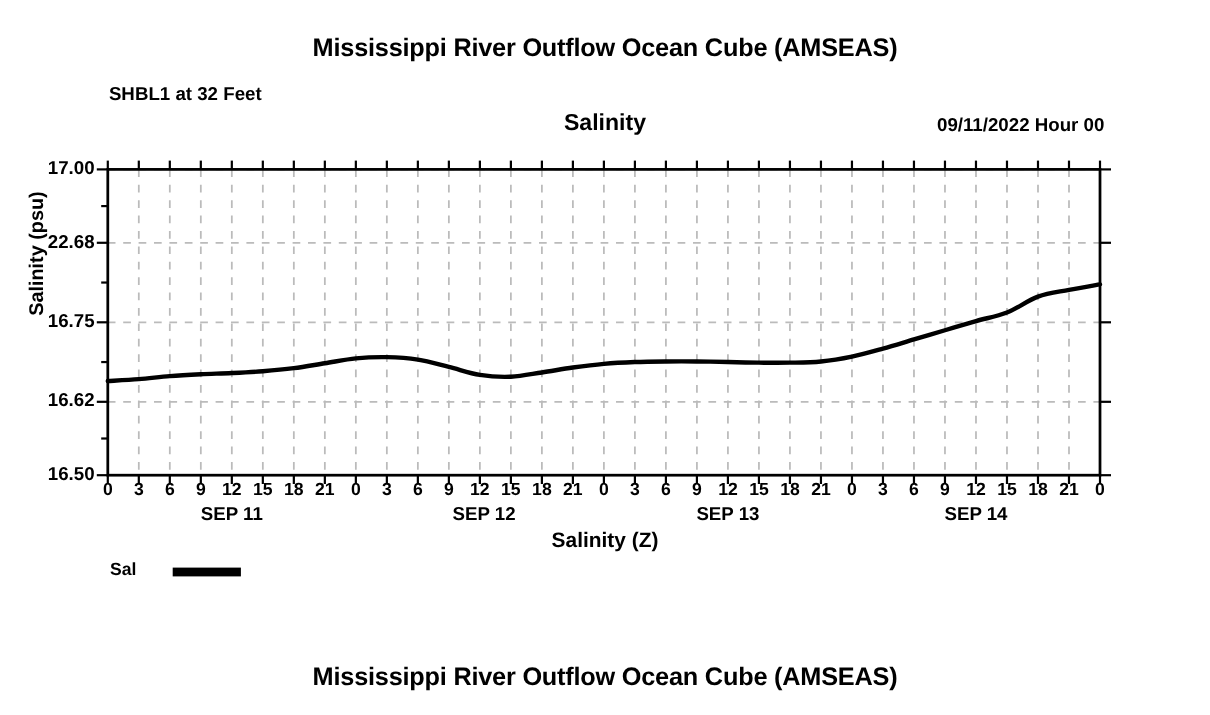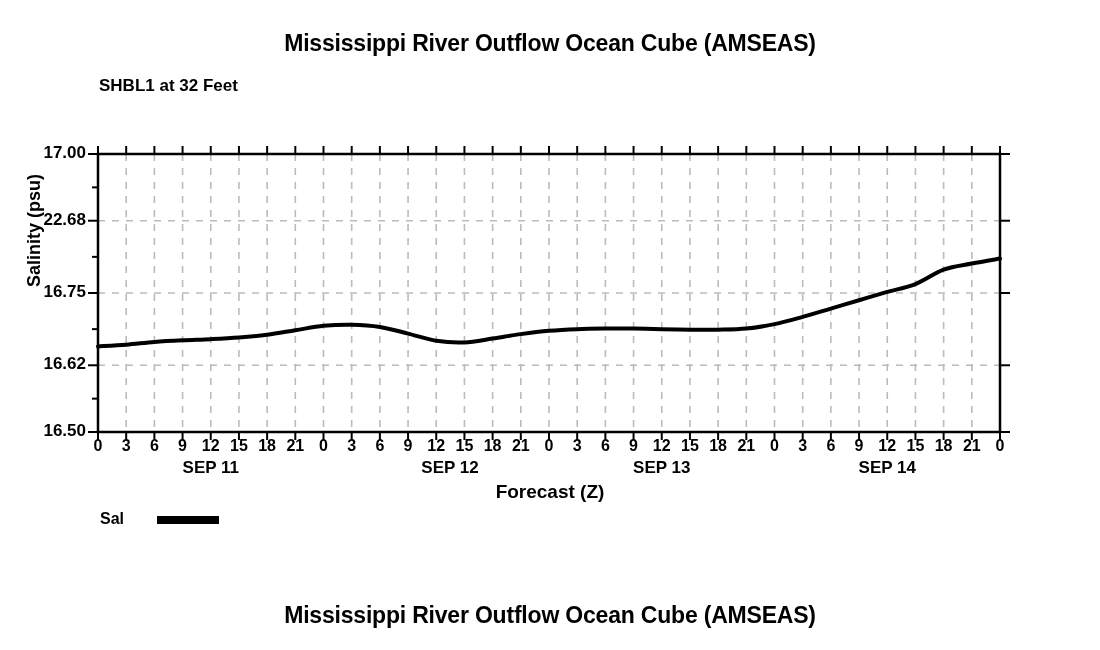--- a/index.html
+++ b/index.html
@@ -128,20 +128,22 @@
   }
 </style>
 </head>
 <body>
 
 <div class="page">
 
   <div class="abs main-title">Mississippi River Outflow Ocean Cube (AMSEAS)</div>
 
   <div class="abs station-line">SHBL1 at 32 Feet</div>
+  <div class="abs subtitle">Salinity</div>
+  <div class="abs run-time">09/11/2022 Hour 00</div>
 
   <div class="abs ylabel">Salinity (psu)</div>
 
   <svg class="abs plot-svg" width="1100" height="650">
     <g id="gridlines">
         <line x1="98" x2="1000" y1="432" y2="432" stroke="#bbbbbb" stroke-width="1.6" stroke-dasharray="7,7"></line>
         <line x1="98" x2="1000" y1="365.27999999999946" y2="365.27999999999946" stroke="#bbbbbb" stroke-width="1.6" stroke-dasharray="7,7"></line>
         <line x1="98" x2="1000" y1="293" y2="293" stroke="#bbbbbb" stroke-width="1.6" stroke-dasharray="7,7"></line>
         <line x1="98" x2="1000" y1="220.72000000000054" y2="220.72000000000054" stroke="#bbbbbb" stroke-width="1.6" stroke-dasharray="7,7"></line>
         <line x1="98" x2="1000" y1="154" y2="154" stroke="#bbbbbb" stroke-width="1.6" stroke-dasharray="7,7"></line>
@@ -300,24 +302,24 @@
       <div class="abs xtick" style="left: 810.875px;">6</div>
       <div class="abs xtick" style="left: 839.062px;">9</div>
       <div class="abs xtick" style="left: 867.25px;">12</div>
       <div class="abs xtick" style="left: 895.438px;">15</div>
       <div class="abs xtick" style="left: 923.625px;">18</div>
       <div class="abs xtick" style="left: 951.812px;">21</div>
       <div class="abs xtick" style="left: 980px;">0</div>
     </div>
   <div id="day-layer">
       <div class="abs daylabel" style="left: 130.75px;">SEP 11</div>
-      <div class="abs daylabel" style="left: 370px;">SEP 12</div>
+      <div class="abs daylabel" style="left: 360px;">SEP 12</div>
       <div class="abs daylabel" style="left: 581.75px;">SEP 13</div>
       <div class="abs daylabel" style="left: 807.25px;">SEP 14</div>
     </div>
 
-  <div class="abs xaxis-title">Forecast (Z)</div>
+  <div class="abs xaxis-title">Salinity (Z)</div>
 
   <div class="abs legend-label">Sal</div>
   <div class="abs legend-swatch" style="background: rgb(0, 0, 0);"></div>
 
   <div class="abs bottom-title">Mississippi River Outflow Ocean Cube (AMSEAS)</div>
 </div>
 
 </body></html>

